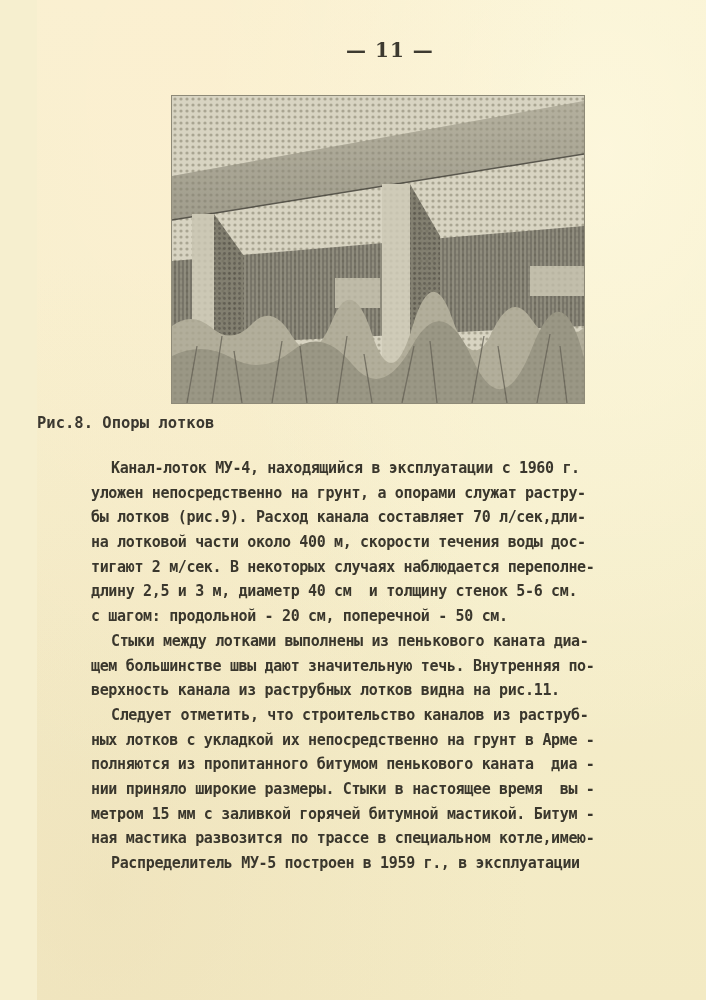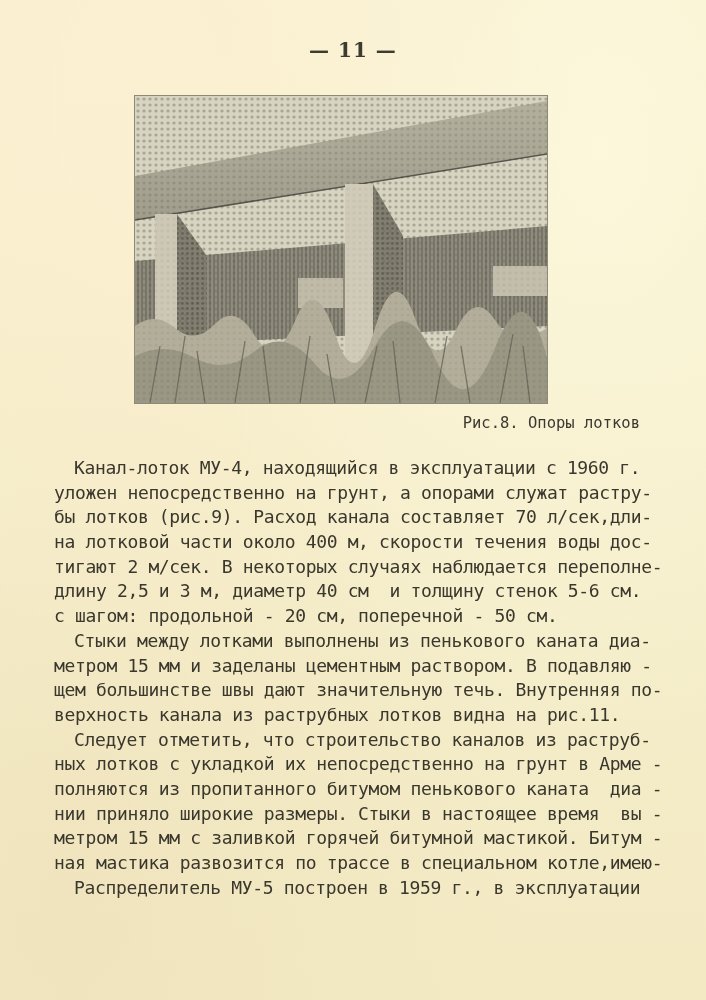--- a/index.html
+++ b/index.html
@@ -15,20 +15,21 @@
       font-family: "DejaVu Sans Mono", "Liberation Mono", monospace;
     }
     .page {
       position: absolute;
       inset: 0;
       background:
         radial-gradient(ellipse at 20% 10%, rgba(255,240,210,0.55) 0%, rgba(255,240,210,0) 55%),
         radial-gradient(ellipse at 85% 15%, rgba(255,250,225,0.7) 0%, rgba(255,250,225,0) 50%),
         radial-gradient(ellipse at 10% 90%, rgba(235,220,180,0.45) 0%, rgba(235,220,180,0) 50%),
         linear-gradient(180deg, #f7f0d0 0%, #f5eecb 50%, #f3eac4 100%);
+      margin-left: 37px;
     }
     .page-number {
       position: absolute;
       top: 38px;
       left: 0;
       width: 706px;
       text-align: center;
       font-family: "DejaVu Serif", "Liberation Serif", serif;
       font-weight: bold;
       font-size: 20px;
@@ -48,37 +49,37 @@
     .figure svg {
       display: block;
       width: 100%;
       height: 100%;
     }
     .caption {
       position: absolute;
       top: 414px;
       left: 0;
       width: 640px;
-      text-align: right;
+      text-align: left;
       font-size: 15.5px;
       color: #3b3830;
-      font-weight: normal;
+      font-weight: bold;
     }
     .body-text {
       position: absolute;
       left: 54px;
       top: 456px;
       width: 610px;
     }
     .line {
       height: 24.7px;
       line-height: 24.7px;
-      font-size: 18px;
+      font-size: 15px;
       color: #3a372d;
-      font-weight: normal;
+      font-weight: bold;
       white-space: pre;
       letter-spacing: -0.35px;
     }
     .line.indent {
       padding-left: 20px;
     }
   </style>
 </head>
 <body>
 
@@ -149,21 +150,20 @@
 
   <div class="body-text">
     <div class="line indent">Канал-лоток МУ-4, находящийся в эксплуатации с 1960 г.</div>
     <div class="line">уложен непосредственно на грунт, а опорами служат растру-</div>
     <div class="line">бы лотков (рис.9). Расход канала составляет 70 л/сек,дли-</div>
     <div class="line">на лотковой части около 400 м, скорости течения воды дос-</div>
     <div class="line">тигают 2 м/сек. В некоторых случаях наблюдается переполне-</div>
     <div class="line">длину 2,5 и 3 м, диаметр 40 см  и толщину стенок 5-6 см.</div>
     <div class="line">с шагом: продольной - 20 см, поперечной - 50 см.</div>
     <div class="line indent">Стыки между лотками выполнены из пенькового каната диа-</div>
-    <div class="line">метром 15 мм и заделаны цементным раствором. В подавляю -</div>
     <div class="line">щем большинстве швы дают значительную течь. Внутренняя по-</div>
     <div class="line">верхность канала из раструбных лотков видна на рис.11.</div>
     <div class="line indent">Следует отметить, что строительство каналов из раструб-</div>
     <div class="line">ных лотков с укладкой их непосредственно на грунт в Арме -</div>
     <div class="line">полняются из пропитанного битумом пенькового каната  диа -</div>
     <div class="line">нии приняло широкие размеры. Стыки в настоящее время  вы -</div>
     <div class="line">метром 15 мм с заливкой горячей битумной мастикой. Битум -</div>
     <div class="line">ная мастика развозится по трассе в специальном котле,имею-</div>
     <div class="line indent">Распределитель МУ-5 построен в 1959 г., в эксплуатации</div>
   </div>

